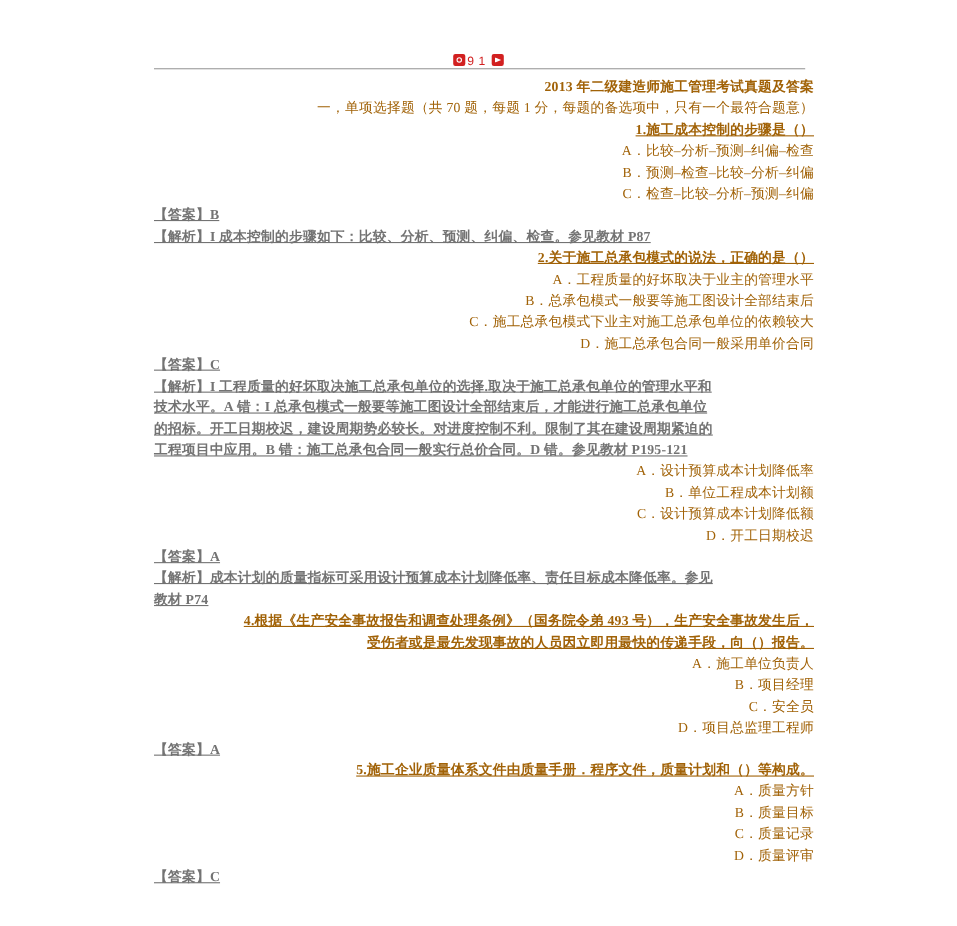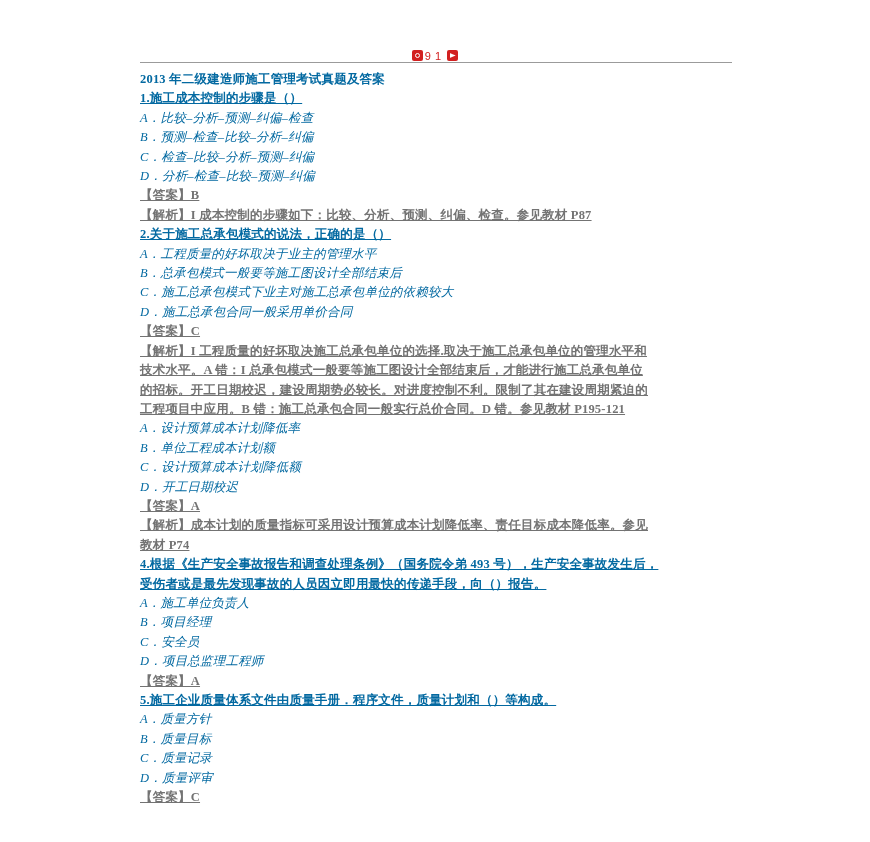--- a/index.html
+++ b/index.html
@@ -93,45 +93,45 @@
     left: 140px;
     top: 70px;
     width: 600px;
   }
   .line {
     font-size: 12.5px;
     line-height: 19.4px;
     white-space: pre-wrap;
     letter-spacing: 0.2px;
   }
-  .black { color: #0369a1; }
+  .black { color: #a16207; text-align: right; }
   .red { color: #737373; font-weight: bold; text-decoration: underline; }
   .bold { font-weight: bold; }
   .q-title { font-weight: bold; text-decoration: underline; }
-  .opt { padding-left: 0px; font-style: italic; }
+  .opt { padding-left: 0px; }
 </style>
 </head>
 <body>
 
 <div id="page">
 
   <div class="watermark-row">
     <span class="watermark"><span class="wm-icon"></span><span>9 1 </span><span class="wm-icon2"></span></span>
   </div>
 
   <div class="rule"></div>
 
   <div class="doc-body">
     <div class="line black bold">2013 年二级建造师施工管理考试真题及答案</div>
+    <div class="line black">一，单项选择题（共 70 题，每题 1 分，每题的备选项中，只有一个最符合题意）</div>
 
     <div class="line black q-title">1.施工成本控制的步骤是（）</div>
     <div class="line black opt">A．比较–分析–预测–纠偏–检查</div>
     <div class="line black opt">B．预测–检查–比较–分析–纠偏</div>
     <div class="line black opt">C．检查–比较–分析–预测–纠偏</div>
-    <div class="line black opt">D．分析–检查–比较–预测–纠偏</div>
     <div class="line red">【答案】B</div>
     <div class="line red">【解析】I 成本控制的步骤如下：比较、分析、预测、纠偏、检查。参见教材 P87</div>
 
     <div class="line black q-title">2.关于施工总承包模式的说法，正确的是（）</div>
     <div class="line black opt">A．工程质量的好坏取决于业主的管理水平</div>
     <div class="line black opt">B．总承包模式一般要等施工图设计全部结束后</div>
     <div class="line black opt">C．施工总承包模式下业主对施工总承包单位的依赖较大</div>
     <div class="line black opt">D．施工总承包合同一般采用单价合同</div>
     <div class="line red">【答案】C</div>
     <div class="line red">【解析】I 工程质量的好坏取决施工总承包单位的选择.取决于施工总承包单位的管理水平和</div>

